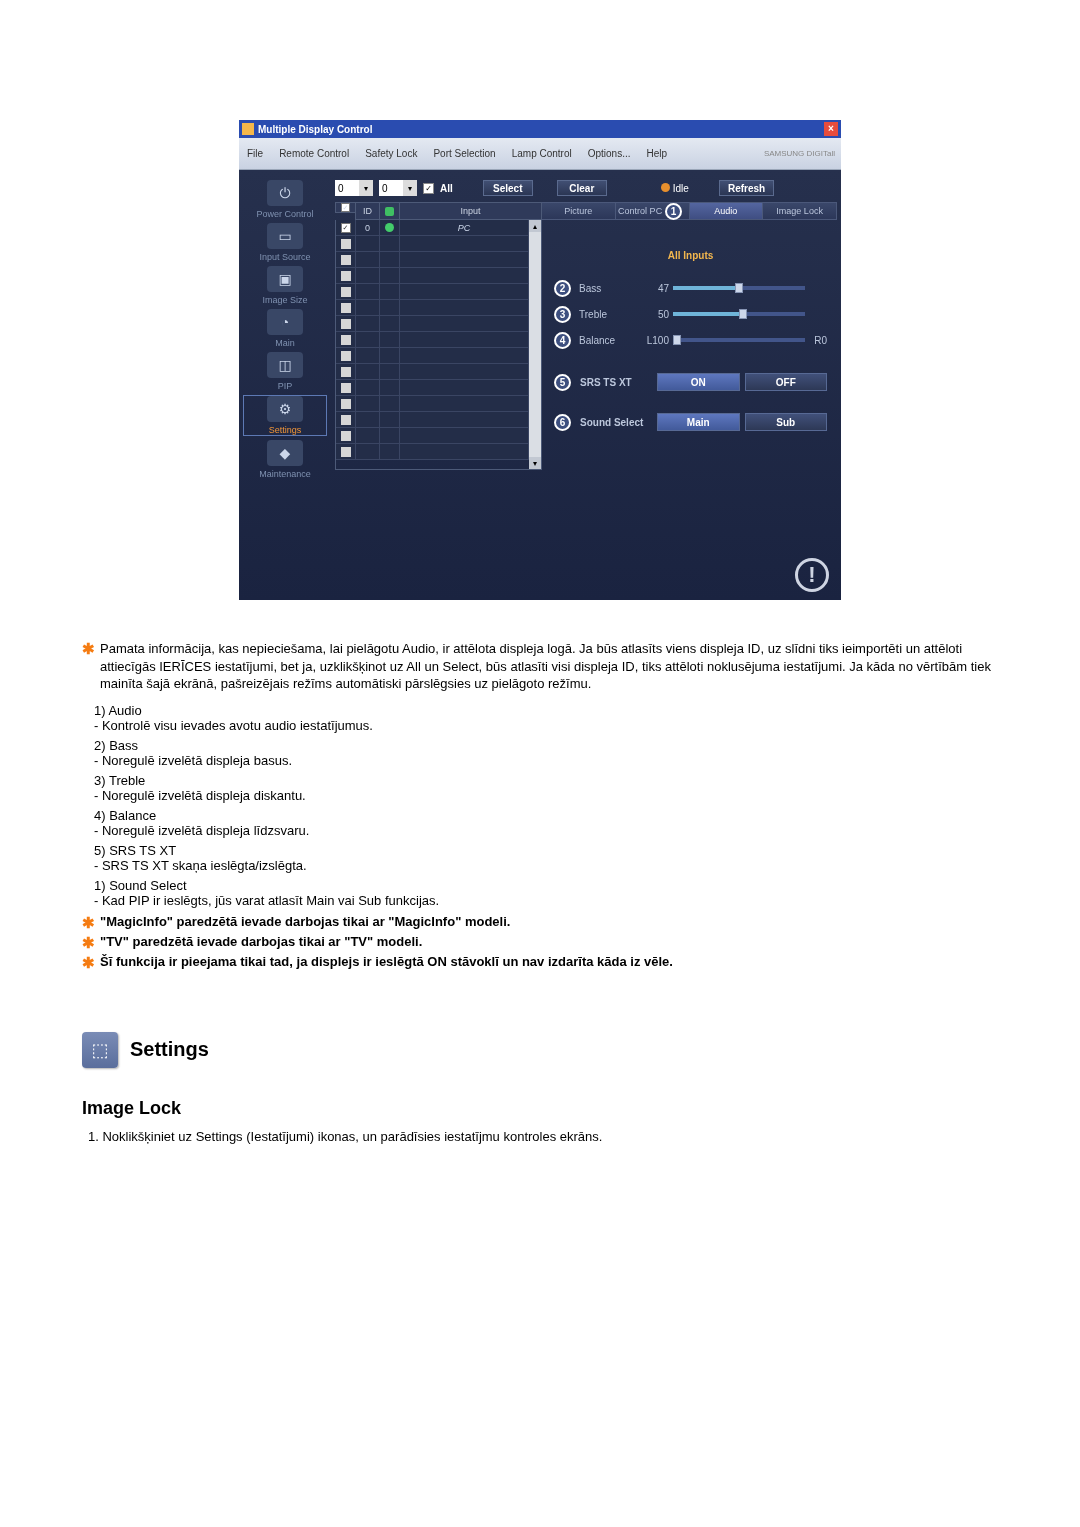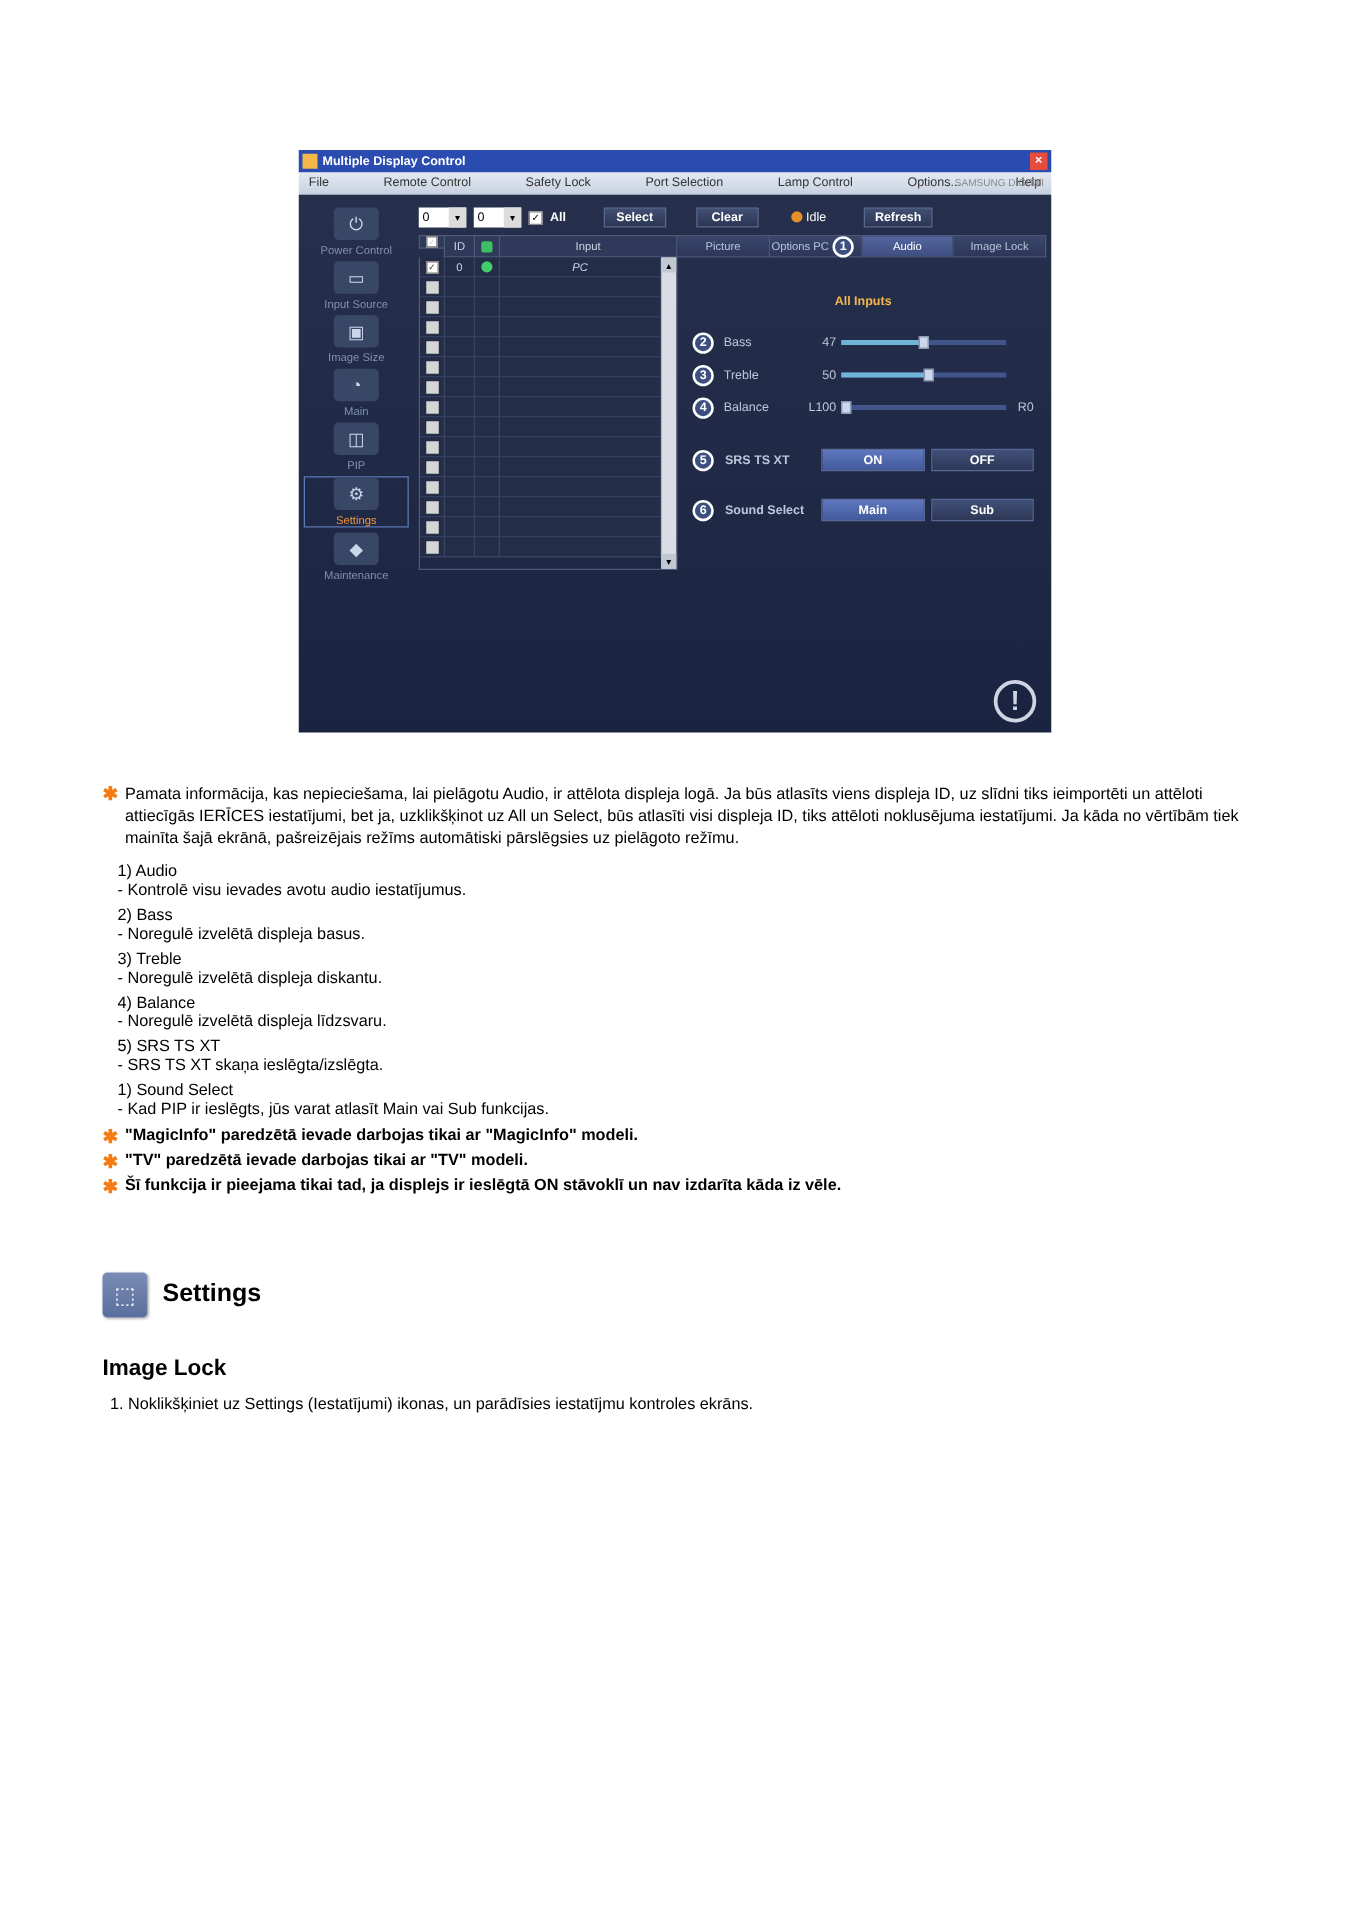--- a/index.html
+++ b/index.html
@@ -6,21 +6,21 @@
 body { background: #fff; font-family: Arial, Helvetica, sans-serif; font-size: 13px; color: #000; width: 1080px; }
 .page { padding: 120px 82px 80px 82px; }
 
 
 .appwin { width: 602px; margin: 0 auto 40px auto; }
 .titlebar { background: linear-gradient(#2a4cb0,#2a4cb0); height: 18px; display:flex; align-items:center; padding:0 3px; }
 .titlebar .tb-icon { width:12px; height:12px; background:#f5b74a; margin-right:4px; }
 .titlebar .tb-title { color:#fff; font-size:10px; font-weight:bold; flex:1; }
 .titlebar .tb-close { width:14px; height:14px; background:#e74c3c; color:#fff; display:flex; align-items:center; justify-content:center; font-size:10px; font-weight:bold; line-height:1; }
 
-.menubar { background:linear-gradient(#e4e9f2,#c9d2e2); height:18px; display:flex; font-size:10px; align-items:center; position:relative; border-bottom:1px solid #9aa6b8;justify-content:space-between; }
+.menubar { background:linear-gradient(#e4e9f2,#c9d2e2); height:32px; display:flex; font-size:10px; align-items:center; position:relative; border-bottom:1px solid #9aa6b8; }
 .menubar .mitem { padding:0 8px; color:#333; }
 .menubar .brand { position:absolute; right:6px; font-size:8px; color:#888; }
 
 .appbody { background:linear-gradient(#26304d,#1a2340); height:430px; display:flex; }
 
 
 .sidebar { width:92px; padding:10px 4px 4px 4px; display:flex; flex-direction:column; align-items:center; gap:4px; }
 .side-item { width:84px; display:flex; flex-direction:column; align-items:center; font-size:9px; color:#7f91b0; position:relative; }
 .side-item .block { width:36px; height:26px; margin-bottom:3px; background:#394766; border-radius:4px; display:flex; align-items:center; justify-content:center; color:#cbd6ea; font-size:14px; }
 .side-item.active { border:1px solid #5d79b4; }
@@ -29,21 +29,21 @@
 
 
 .mainpanel { flex:1; padding:10px 4px 4px 4px; position:relative; }
 .toolbar { display:flex; align-items:center; gap:6px; margin-bottom:6px; }
 .spin { width:38px; height:16px; background:#fff; font-size:10px; display:inline-flex; align-items:center; }
 .spin .v { flex:1; text-align:left; padding-left:3px; }
 .spin .arrow { width:14px; height:16px; background:#dcdcdc; display:inline-flex; align-items:center; justify-content:center; font-size:8px; }
 .chk { width:11px; height:11px; border:1px solid #888; background:#fff; display:inline-flex; align-items:center; justify-content:center; font-size:8px;}
 .tbtxt { font-size:10px; color:#fff; font-weight:bold; }
 .btn { min-width:50px; height:16px; background:linear-gradient(#414f73,#2b3654); border:1px solid #5a6a8e; font-size:10px; color:#fff; display:inline-flex; align-items:center; justify-content:center; padding:0 8px; font-weight:bold; }
-.idle { font-size:10px; color:#fff; display:inline-flex; gap:3px; }
+.idle { font-size:10px; color:#fff; display:inline-flex; gap:3px;margin-left:28px; }
 .idle .dot { width:9px; height:9px; border-radius:50%; background:#e78f2d; }
 
 
 .tabsrow { display:flex; height:18px; margin-bottom:0; }
 .gridhead { width:207px; display:flex; font-size:9px; color:#ccd4e3; }
 .gh-cell { border:1px solid #4d5a78; border-right:none; display:flex; align-items:center; justify-content:center; background:#2f3a5a; }
 .gh-cell.chk { width:20px; }
 .gh-cell.id  { width:24px; }
 .gh-cell.st  { width:20px; }
 .gh-cell.inp { flex:1; border-right:1px solid #4d5a78; }
@@ -192,21 +192,21 @@
               </div>
             <div class="gh-cell id">ID</div>
             <div class="gh-cell st">
                 <span style="width:9px;height:9px;background:#3fbf63;border-radius:2px;"></span>
               </div>
             <div class="gh-cell inp">Input</div>
           </div>
           <div class="tabs">
             <div class="tab">Picture</div>
             <div class="tab">
-                <span>Options PC</span>
+                <span>Control PC</span>
                 <span class="circle-num callout1" style="position:static;margin-left:3px;">1</span>
               </div>
             <div class="tab active">Audio</div>
             <div class="tab">Image Lock</div>
           </div>
         </div>
 
         <div class="midrow">
           <div class="grid">
             <div class="grid-scrollwrap">

